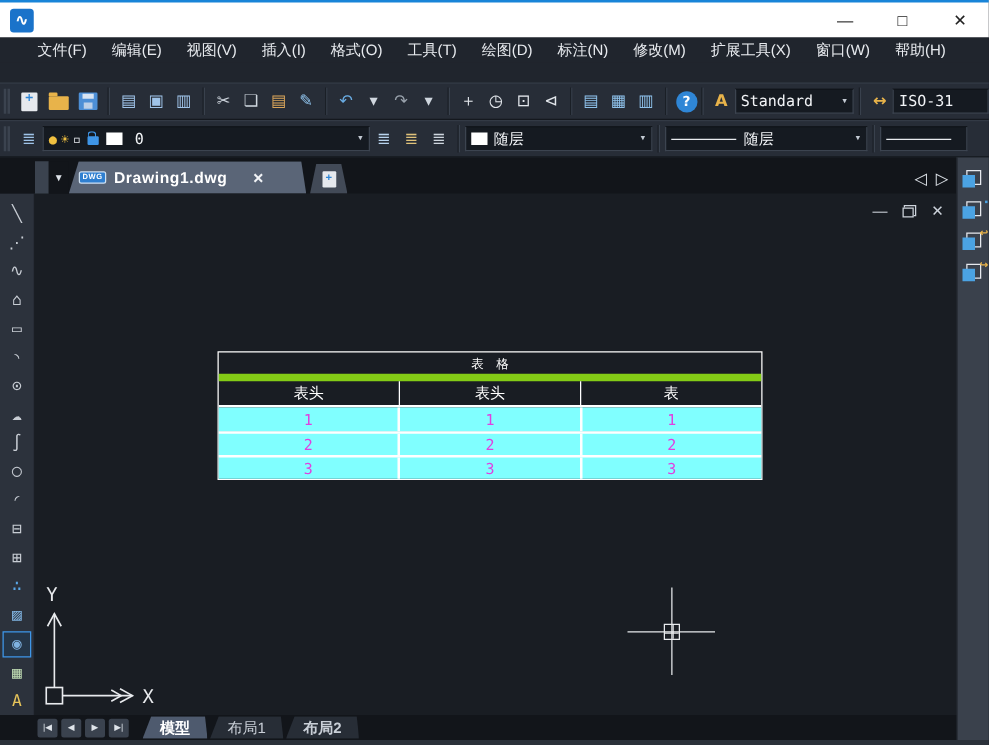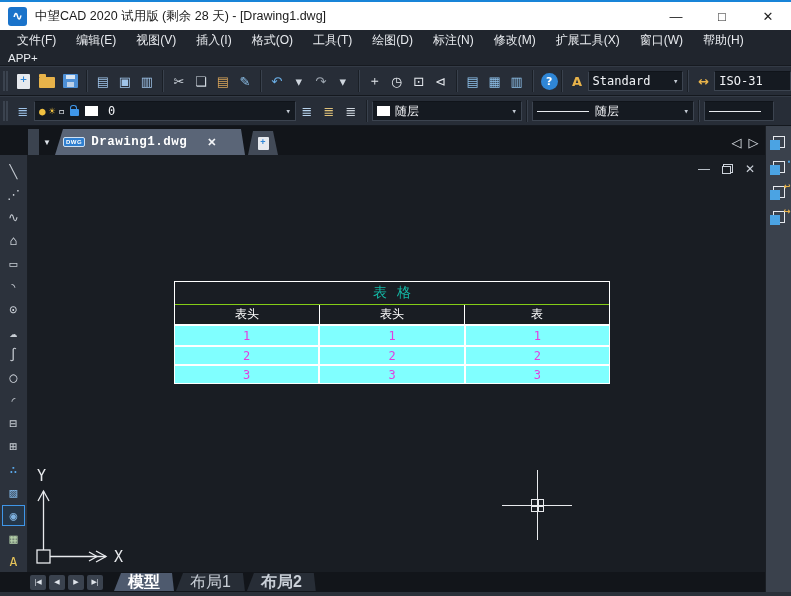--- a/index.html
+++ b/index.html
@@ -12,21 +12,21 @@
     border-top:2px solid #1884d8; display:flex; align-items:center; padding:0 0 0 8px; }
   .logo { width:19px; height:19px; background:#1a73ca; border-radius:3px; color:#fff;
     font-size:12px; display:flex; align-items:center; justify-content:center; font-weight:bold; }
   .title { margin-left:8px; font-size:12.5px; color:#1a1a1a; }
   .wctrl { margin-left:auto; display:flex; height:100%; }
   .wctrl span { width:46px; display:flex; align-items:center; justify-content:center;
     font-size:13px; color:#222; cursor:default; }
 
   
   .menubar { position:absolute; top:30px; left:0; right:0; height:20px; background:#20252d;
-    display:flex; align-items:center; padding-left:8px; gap:2px; }
+    display:flex; align-items:center; padding-left:21px; gap:2px; }
   .mitem { color:#e8ebef; font-size:12px; padding:2px 9px; white-space:nowrap; }
   .approw { position:absolute; top:50px; left:0; right:0; height:16px; background:#20252d;
     display:flex; align-items:center; padding-left:8px; border-bottom:1px solid #161a20; }
   .approw span { color:#e8ebef; font-size:11.5px; }
 
   
   .tb { position:absolute; left:0; right:0; background:#272d37; display:flex; align-items:center;
     border-top:1px solid #333a45; border-bottom:1px solid #14181e; overflow:hidden; }
   .tb1 { top:66px; height:30px; }
   .tb2 { top:96px; height:30px; }
@@ -67,21 +67,21 @@
   .tabstrip { position:absolute; top:126px; left:0; right:26px; height:29px; background:#12151a;
     display:flex; align-items:flex-end; }
   .tabcap { width:11px; height:26px; background:#3b434f; margin-left:28px; }
   .tablist-btn { width:16px; height:26px; display:flex; align-items:center; justify-content:center;
     color:#dfe4ea; font-size:8px; background:#12151a; }
   .doctab { height:26px; background:#5a6577; display:flex; align-items:center; padding:0 10px 0 8px;
     clip-path:polygon(8px 0, calc(100% - 4px) 0, 100% 100%, 0 100%); gap:6px; min-width:190px; }
   .dwgbadge { background:#2f7fd0; color:#fff; font-size:6px; font-weight:bold; border:1px solid #cfe0f2;
     border-radius:2px; padding:1px 2px; letter-spacing:0.5px; }
   .doctab .lbl { color:#ffffff; font-size:12.5px; font-weight:bold;
-    font-family:Liberation Mono, monospace; letter-spacing:0.5px; }
+    font-family:Liberation Sans, sans-serif; letter-spacing:0.5px; }
   .doctab .x { margin-left:14px; color:#f2f4f7; font-size:11px; font-weight:bold; }
   .newtab { height:24px; width:30px; margin-left:3px; background:#424a57; display:flex; align-items:center;
     justify-content:center; clip-path:polygon(5px 0, calc(100% - 5px) 0, 100% 100%, 0 100%); }
   .newtab .pg { width:11px; height:13px; background:#e6e9ee; border-radius:1px; color:#2f86d6;
     font-size:9px; font-weight:bold; text-align:center; line-height:11px; }
   .tabscroll { margin-left:auto; display:flex; gap:2px; padding-right:4px; }
   .tabscroll span { color:#dfe4ea; font-size:13px; width:15px; height:26px; display:flex;
     align-items:center; justify-content:center; }
 
   
@@ -97,22 +97,22 @@
   .docctrl { position:absolute; top:7px; right:10px; display:flex; gap:12px; color:#cdd3db; }
   .docctrl span { font-size:12px; display:flex; align-items:center; }
   .restore-sq { position:relative; width:11px; height:10px; display:inline-block; }
   .restore-sq::before { content:""; position:absolute; right:0; top:0; width:8px; height:7px; border:1.5px solid #cdd3db; }
   .restore-sq::after { content:""; position:absolute; left:0; bottom:0; width:7px; height:6px;
     border:1.5px solid #cdd3db; background:#191d23; }
 
   
   .cadtable { position:absolute; left:146px; top:126px; width:436px; border:1px solid #ffffff;
     font-family:"DejaVu Sans Mono", monospace; }
-  .t-title { height:23px; border-bottom:1px solid #84cc16; color:#14b8a6; display:flex; align-items:center;
-    justify-content:center; font-size:14px; letter-spacing:10px; text-indent:10px; }
+  .t-title { height:23px; border-bottom:6px solid #84cc16; color:#ffffff; display:flex; align-items:center;
+    justify-content:center; font-size:10px; letter-spacing:10px; text-indent:10px; }
   .t-head { display:flex; height:21px; border-bottom:2px solid #fff; }
   .t-head .cell { flex:1; color:#fff; font-size:12px; display:flex; align-items:center;
     justify-content:center; border-right:1px solid #fff; }
   .t-head .cell:last-child { border-right:none; }
   .trow { display:flex; height:19px; background:#80ffff; }
   .trow + .trow { border-top:2px solid #fff; }
   .trow .cell { flex:1; color:#e040e0; font-size:12px; display:flex; align-items:center;
     justify-content:center; border-right:2px solid #fff; }
   .trow .cell:last-child { border-right:none; }
 
@@ -132,33 +132,32 @@
   .rptool { position:relative; width:18px; height:16px; }
   .rpacc { position:absolute; right:-3px; top:-4px; font-size:8px; font-weight:bold; font-style:normal; }
 
   
   .bottombar { position:absolute; left:0; right:26px; top:572px; height:20px; background:#12151a;
     display:flex; align-items:center; padding-left:30px; }
   .navbtn { width:16px; height:15px; background:#3a424e; border-radius:2px; margin-right:3px;
     color:#dfe4ea; font-size:7px; display:flex; align-items:center; justify-content:center; }
   .ltabs { display:flex; margin-left:8px; height:18px; align-items:flex-end; }
   .ltab { height:18px; padding:0 14px; display:flex; align-items:center; background:#272d36;
-    color:#c9cfd7; font-size:16px; margin-right:2px;
+    color:#c9cfd7; font-size:12px; margin-right:2px;
     clip-path:polygon(7px 0, calc(100% - 2px) 0, 100% 100%, 0 100%);text-align:right; }
   .ltab[data-active="true"] { background:#4e5a6e; color:#ffffff; font-weight:bold; }
   .footer { position:absolute; left:0; right:0; top:592px; height:4px; background:#2b313a; }
 </style>
 </head>
 <body>
 
 <div class="app" data-name="zwcad-window">
 
   <div class="titlebar" data-name="titlebar">
     <span class="logo" data-name="app-logo-icon">∿</span>
-    <span class="title" data-name="window-title">中望CAD 2020 试用版 (剩余 28 天) - [Drawing1.dwg]</span>
     <div class="wctrl">
       <span data-name="minimize-button">—</span>
       <span data-name="maximize-button">□</span>
       <span data-name="close-button">✕</span>
     </div>
   </div>
 
   <div class="menubar" data-name="menubar">
 
   <span class="mitem" data-name="menu-item">文件(F)</span>
@@ -168,23 +167,20 @@
       <span class="mitem" data-name="menu-item">格式(O)</span>
       <span class="mitem" data-name="menu-item">工具(T)</span>
       <span class="mitem" data-name="menu-item">绘图(D)</span>
       <span class="mitem" data-name="menu-item">标注(N)</span>
       <span class="mitem" data-name="menu-item">修改(M)</span>
       <span class="mitem" data-name="menu-item">扩展工具(X)</span>
       <span class="mitem" data-name="menu-item">窗口(W)</span>
       <span class="mitem" data-name="menu-item">帮助(H)</span>
     </div>
 
-  <div class="approw" data-name="app-plus-row">
-    <span data-name="app-plus-menu">APP+</span>
-  </div>
 
   <div class="tb tb1" data-name="standard-toolbar">
     <span class="grip" data-name="toolbar-grip"></span>
     <div class="tbgroup">
         <span class="tbicon" data-name="new-button">
           <i style="font-style:normal">+</i>
         </span>
         <span class="tbicon" data-name="open-button">
           <i style="font-style:normal"></i>
         </span>

